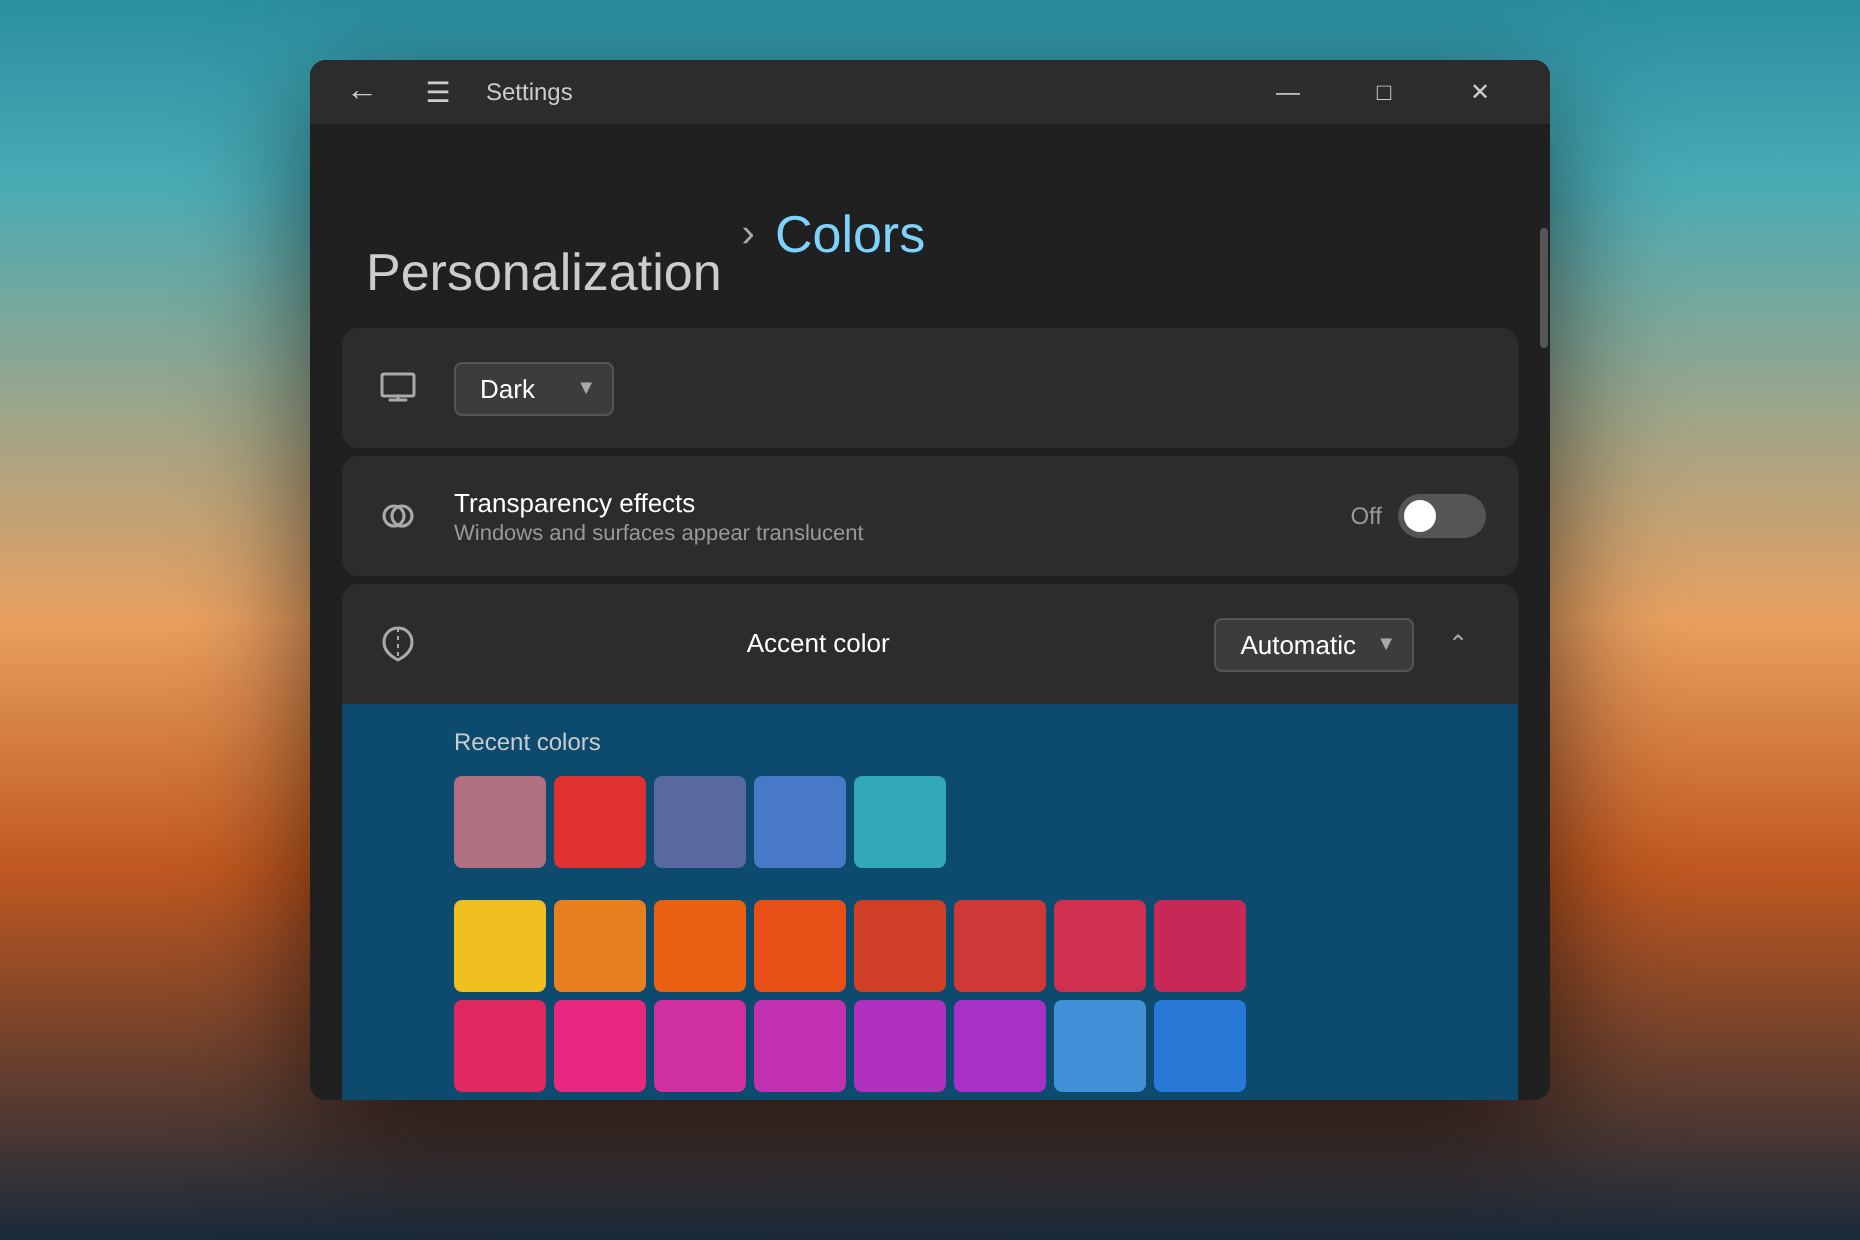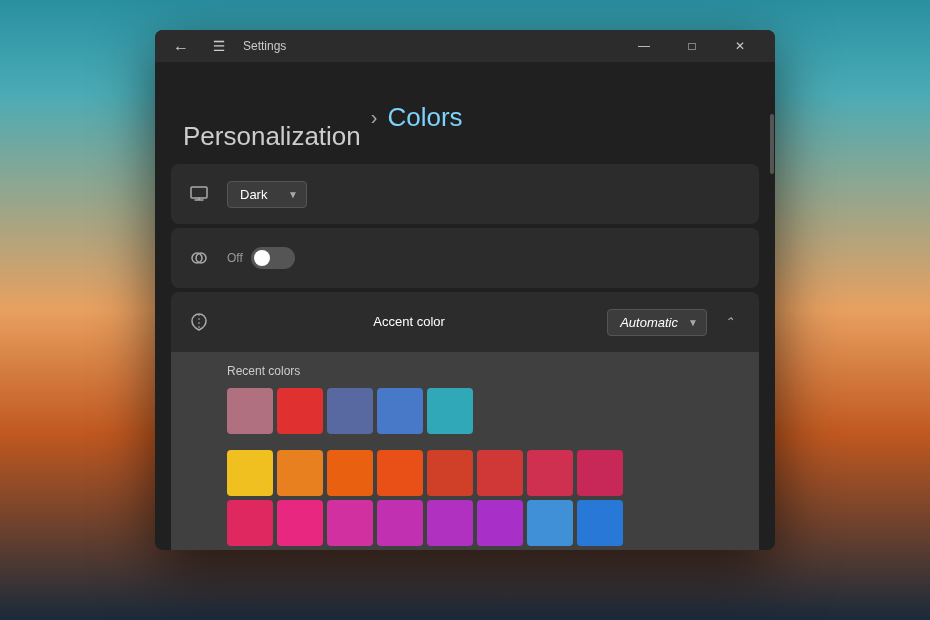--- a/index.html
+++ b/index.html
@@ -172,21 +172,21 @@
       position: absolute;
       top: 3px;
       right: 3px;
       transition: all 0.2s;
     }
     .toggle.off .toggle-knob {
       left: 3px;
       right: auto;
     }
     .accent-expanded {
-      background: #404040;
+      background: #0c4a6e;
       border-radius: 0 0 8px 8px;
       padding: 12px 16px 16px 56px;
       margin-bottom: 4px;
     }
     .section-label {
       color: #ccc;
       font-size: 12px;
       margin-bottom: 10px;
       font-weight: 400;
     }
@@ -200,21 +200,20 @@
       width: 46px;
       height: 46px;
       border-radius: 4px;
       cursor: pointer;
       flex-shrink: 0;
     }
     .accent-controls {
       display: flex;
       align-items: center;
       gap: 8px;
-      font-style: italic;
     }
     .chevron-up {
       width: 28px;
       height: 28px;
       display: flex;
       align-items: center;
       justify-content: center;
       color: #aaa;
       font-size: 12px;
       cursor: pointer;
@@ -306,20 +305,24 @@
           </div>
         </div>
       </div>
 
       <div class="setting-row">
         <div class="setting-icon">
           <svg width="20" height="20" viewBox="0 0 20 20" fill="none">
             <circle cx="8" cy="10" r="5" stroke="#aaa" stroke-width="1.5" fill="none"></circle>
             <circle cx="12" cy="10" r="5" stroke="#aaa" stroke-width="1.5" fill="none"></circle>
           </svg>
+        </div>
+        <div class="setting-text">
+          <div class="setting-title">Transparency effects</div>
+          <div class="setting-desc">Windows and surfaces appear translucent</div>
         </div>
         <div class="setting-control">
           <span style="color:#999; font-size:12px;">Off</span>
           <div class="toggle off">
             <div class="toggle-knob"></div>
           </div>
         </div>
       </div>
 
       <div class="setting-row expanded">

